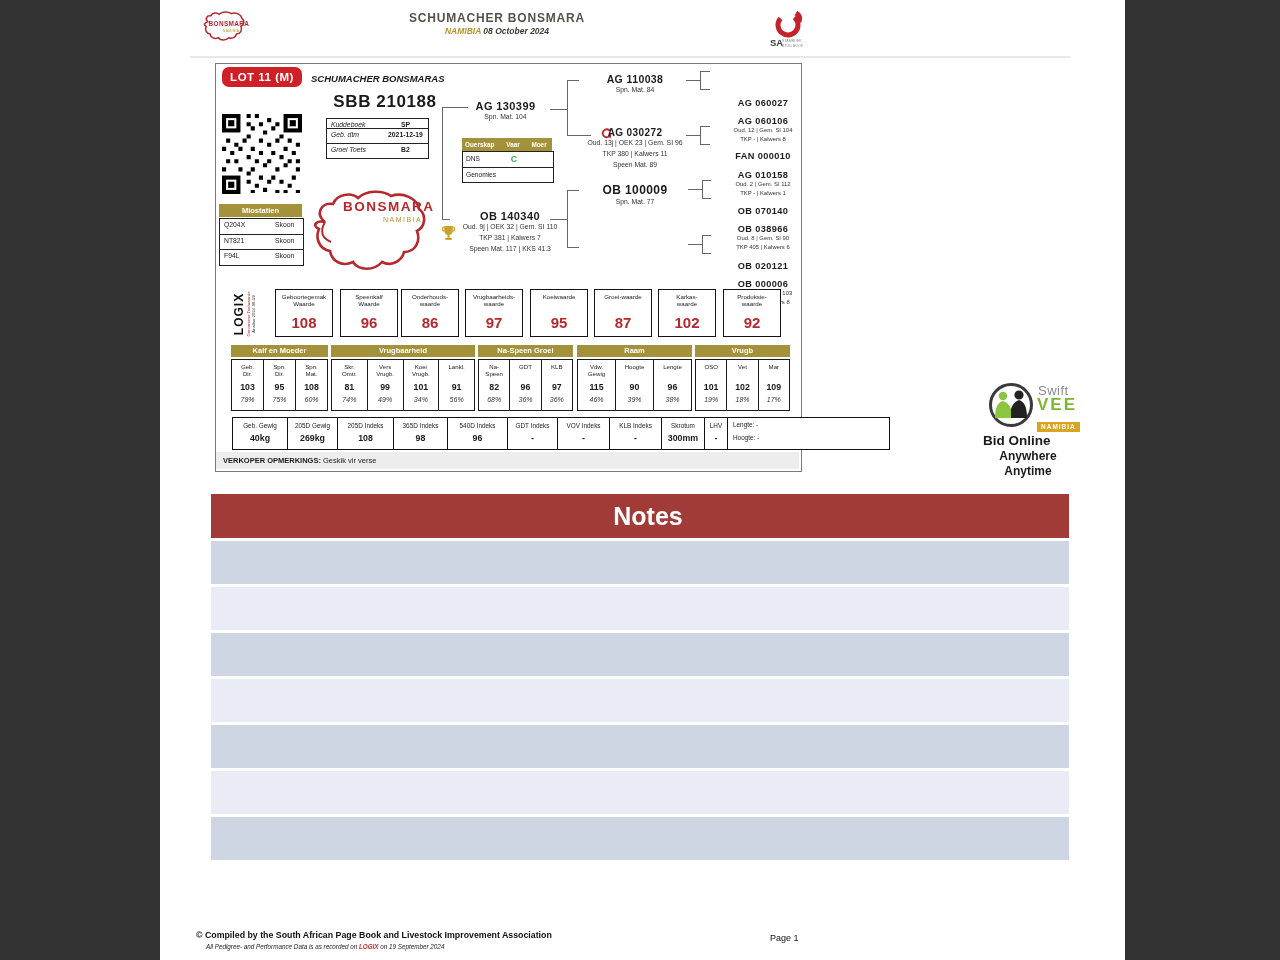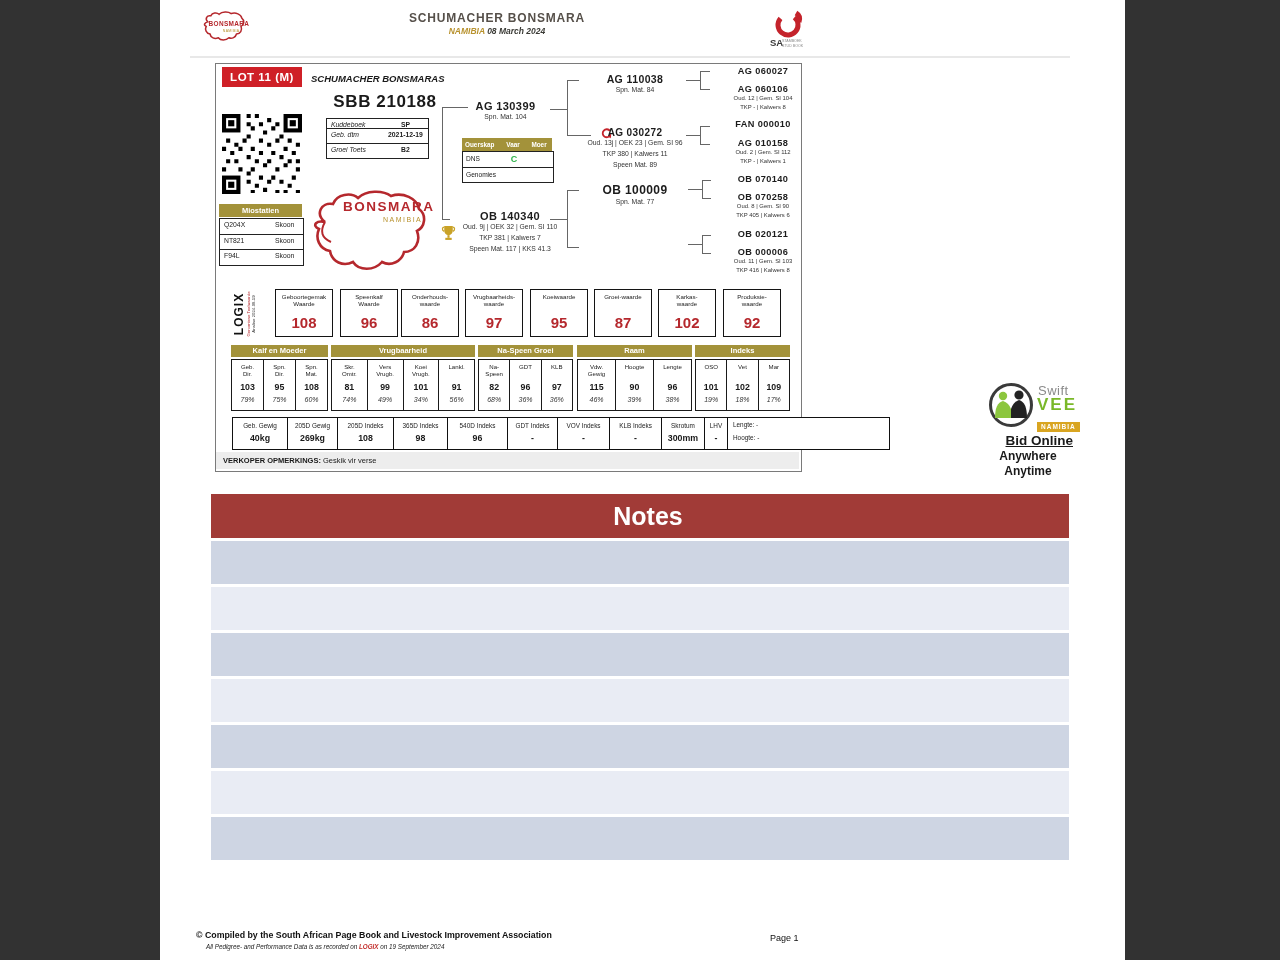--- a/index.html
+++ b/index.html
@@ -8,33 +8,33 @@
   .a{position:absolute;}
   .b{font-weight:bold;}
   .band{position:absolute;top:0;bottom:0;background:#323232;}
   
   .title{font-size:12px;font-weight:bold;letter-spacing:.8px;color:#56504a;text-align:center;}
   .subtitle{font-size:8.5px;font-style:italic;font-weight:bold;text-align:center;color:#3a3a35;}
   .subtitle .loc{color:#b8922e;}
   .hdr-divider{background:#e8e8e8;height:2px;}
   
   .card{border:1.2px solid #7a7a7a;background:#fff;}
-  .lotbanner{background:#cf2027;color:#fff;font-weight:bold;font-size:11.5px;text-align:center;line-height:20px;letter-spacing:.5px;}
+  .lotbanner{background:#cf2027;color:#fff;font-weight:bold;font-size:11.5px;text-align:center;line-height:20px;letter-spacing:.5px;border-radius:7px;}
   .breeder{font-size:9.5px;font-weight:bold;font-style:italic;}
   .animalid{font-size:17px;font-weight:bold;letter-spacing:.6px;text-align:center;}
   .minitable{border:1.5px solid #222;}
   .minitable .row{display:flex;border-top:1px solid #222;}
   .minitable .row:first-child{border-top:none;}
   .goldhd{background:#a3923a;color:#fff;font-weight:bold;text-align:center;}
   .mlabel{font-size:6.8px;font-style:italic;padding:2px 0 0 4px;flex:1.15;}
   .mvalue{font-size:6.8px;font-weight:bold;flex:1;text-align:center;padding-top:2px;}
   
   .pid{font-weight:bold;color:#1c1c1c;letter-spacing:.4px;text-align:center;}
   .pline{font-size:6.8px;color:#333;text-align:center;line-height:1.6;}
-  .g3 .pid{font-size:9.2px;}
+  .g3 .pid{font-size:9.2px;margin-top:32px;}
   .g3 .pline{font-size:5.9px;line-height:1.5;}
   .vl{position:absolute;width:0;border-left:1.3px solid #666;}
   .hl{position:absolute;height:0;border-top:1.3px solid #666;}
   
   .ouer-h{display:flex;font-size:6.4px;line-height:13px;}
   .ouer-h span{flex:1;text-align:center;}
   .ouer-h span:first-child{flex:1.35;text-align:left;padding-left:3px;}
   .ouer-row{display:flex;font-size:6.6px;line-height:14.5px;border-top:1px solid #222;}
   .ouer-row:first-child{border-top:none;}
   .ouer-row span{flex:1;text-align:center;}
@@ -62,21 +62,21 @@
   .icell{border-left:1px solid #111;text-align:center;box-sizing:border-box;flex:0 0 auto;}
   .icell:first-child{border-left:none;}
   .ih{font-size:6.4px;line-height:12px;padding-top:2px;color:#222;}
   .iv{font-size:8.8px;font-weight:bold;line-height:13px;}
   .icell.small2 div{font-size:6.4px;line-height:13px;text-align:left;padding-left:5px;color:#222;}
   .remarks{background:#ededed;font-size:7.5px;line-height:17px;padding-left:7px;}
   
   .sv-swift{font-size:13px;color:#8a8a8a;letter-spacing:.5px;}
   .sv-vee{font-size:17px;font-weight:bold;color:#7ab829;letter-spacing:2px;line-height:15px;}
   .sv-badge{display:inline-block;background:#d9a521;color:#fff;font-weight:bold;font-size:6.5px;padding:1.5px 4px;letter-spacing:1px;}
-  .sv-line1{font-size:13.5px;font-weight:bold;text-align:right;text-decoration:underline;}
+  .sv-line1{font-size:13.5px;font-weight:bold;text-align:left;}
   .sv-line2{font-size:12px;font-weight:bold;text-align:center;}
   
   .notes-h{background:#a13b37;color:#fff;font-weight:bold;font-size:25px;text-align:center;line-height:44px;height:44px;padding-left:16px;}
   .nrow{height:43px;margin-top:3px;}
   .nrow.dark{background:#ced5e3;}
   .nrow.light{background:#e9ecf4;}
   
   .foot1{font-size:8.8px;font-weight:bold;color:#111;}
   .foot2{font-size:6.3px;font-style:italic;color:#222;}
   .foot2 .lx{color:#c22a28;font-weight:bold;}
@@ -93,21 +93,21 @@
   <svg class="a" style="left:199px;top:9px" width="50" height="36" viewBox="0 0 130 95">
     <path d="M22 34 C14 26 20 16 30 18 C34 10 46 8 52 14 C60 6 76 6 84 12 C96 8 110 14 112 24 C120 30 118 42 110 46 C114 56 108 66 98 66 C96 74 86 80 78 76 C70 84 56 84 50 76 C40 80 30 76 28 66 C18 64 14 54 18 46 C10 42 14 36 22 34 Z" fill="none" stroke="#b5282d" stroke-width="4"></path>
     <text x="24" y="46" font-size="17" font-weight="bold" fill="#b5282d" letter-spacing="1">BONSMARA</text>
     <text x="62" y="60" font-size="9" fill="#b8922e" letter-spacing="1">NAMIBIA</text>
   </svg>
 
   <div class="a title" style="left:367px;top:11px;width:260px">SCHUMACHER BONSMARA</div>
   <div class="a subtitle" style="left:367px;top:26px;width:260px">
     <span class="loc">NAMIBIA</span>
     <span> </span>
-    <span>08 March 2024</span>
+    <span>08 October 2024</span>
   </div>
 
   <svg class="a" style="left:765px;top:9px" width="44" height="42" viewBox="0 0 44 42">
     <circle cx="23" cy="16" r="10" fill="none" stroke="#c4232b" stroke-width="5" stroke-dasharray="47 16" transform="rotate(-50 23 16)"></circle>
     <path d="M31 4 q5 3 3 9" fill="none" stroke="#c4232b" stroke-width="5"></path>
     <text x="5" y="37" font-size="9.5" font-weight="bold" fill="#3a3a3a">SA</text>
     <text x="17" y="33" font-size="3.6" fill="#888">STAMBOEK</text>
     <text x="17" y="37.5" font-size="3.6" fill="#888">STUD BOOK</text>
   </svg>
 
@@ -239,21 +239,21 @@
   </div>
   <div class="a g3" style="left:714px;top:138px;width:98px">
     <div class="pid">AG 010158</div>
     <div class="pline">Oud. 2 | Gem. SI 112</div>
     <div class="pline">TKP - | Kalwers 1</div>
   </div>
   <div class="a g3" style="left:714px;top:174px;width:98px">
     <div class="pid">OB 070140</div>
   </div>
   <div class="a g3" style="left:714px;top:192px;width:98px">
-    <div class="pid">OB 070258</div>
+    <div class="pid">OB 038966</div>
     <div class="pline">Oud. 8 | Gem. SI 90</div>
     <div class="pline">TKP 405 | Kalwers 6</div>
   </div>
   <div class="a g3" style="left:714px;top:229px;width:98px">
     <div class="pid">OB 020121</div>
   </div>
   <div class="a g3" style="left:714px;top:247px;width:98px">
     <div class="pid">OB 000006</div>
     <div class="pline">Oud. 11 | Gem. SI 103</div>
     <div class="pline">TKP 416 | Kalwers 8</div>
@@ -331,21 +331,21 @@
   <div class="a vbox" style="left:723px;top:289px">
     <div class="vlabel">Produksie-
 waarde</div>
     <div class="vnum">92</div>
   </div>
 
   <div class="a goldhd goldgroup" style="left:231px;top:345px;width:97px">Kalf en Moeder</div>
   <div class="a goldhd goldgroup" style="left:331px;top:345px;width:144px">Vrugbaarheid</div>
   <div class="a goldhd goldgroup" style="left:478px;top:345px;width:95px">Na-Speen Groei</div>
   <div class="a goldhd goldgroup" style="left:577px;top:345px;width:115px">Raam</div>
-  <div class="a goldhd goldgroup" style="left:695px;top:345px;width:95px">Indeks</div>
+  <div class="a goldhd goldgroup" style="left:695px;top:345px;width:95px">Vrugb</div>
 
   <div class="a egroup" style="left:231px;top:359px;width:97px">
     <div class="ecell">
         <div class="eh">Geb.
 Dir.</div>
         <div class="ev">103</div>
         <div class="ea">79%</div>
       </div>
     <div class="ecell">
         <div class="eh">Spn.

